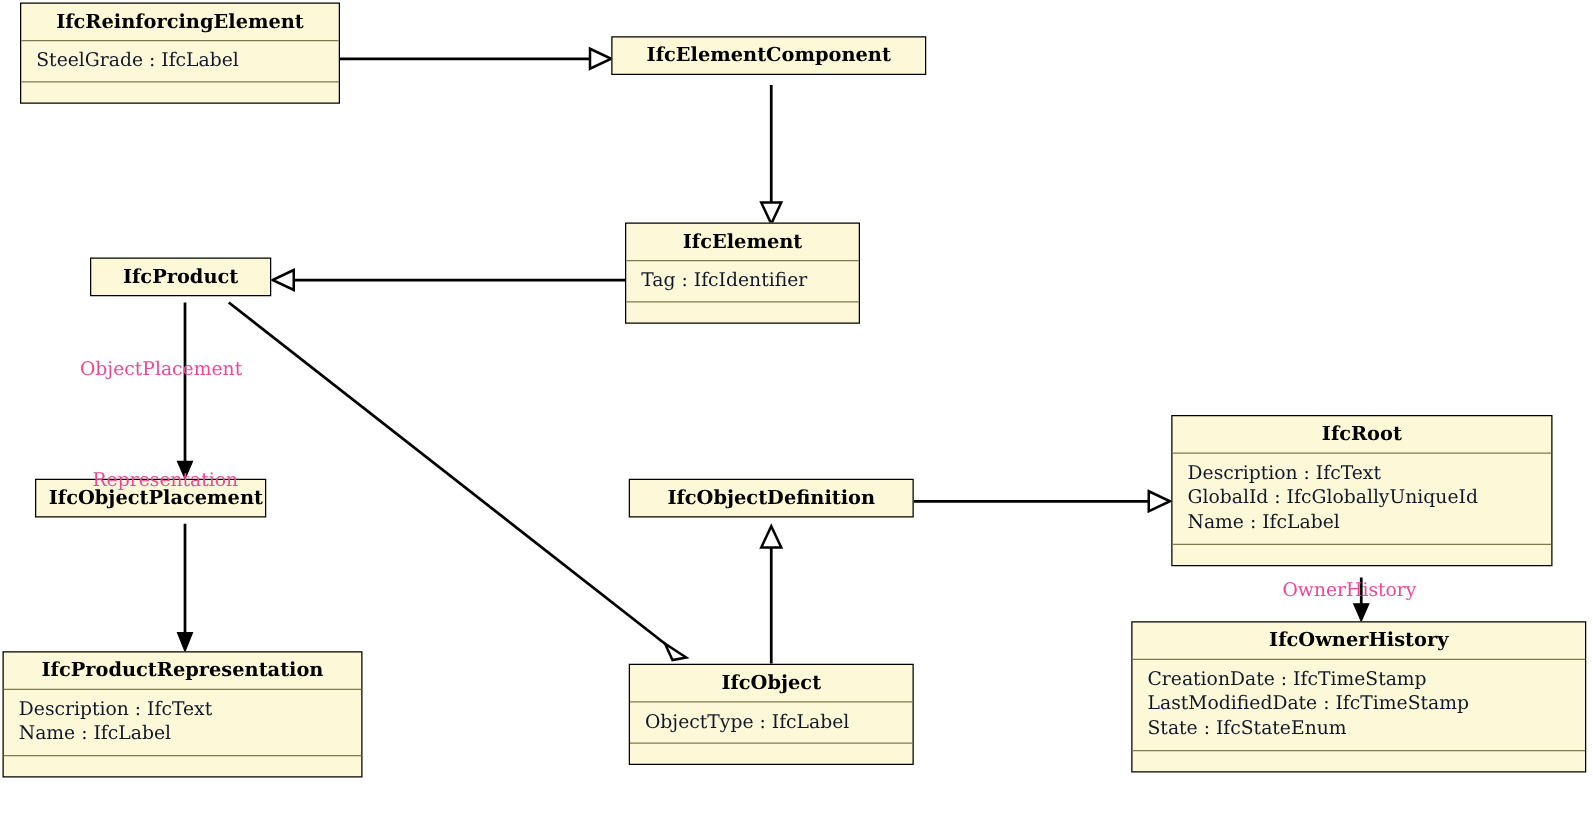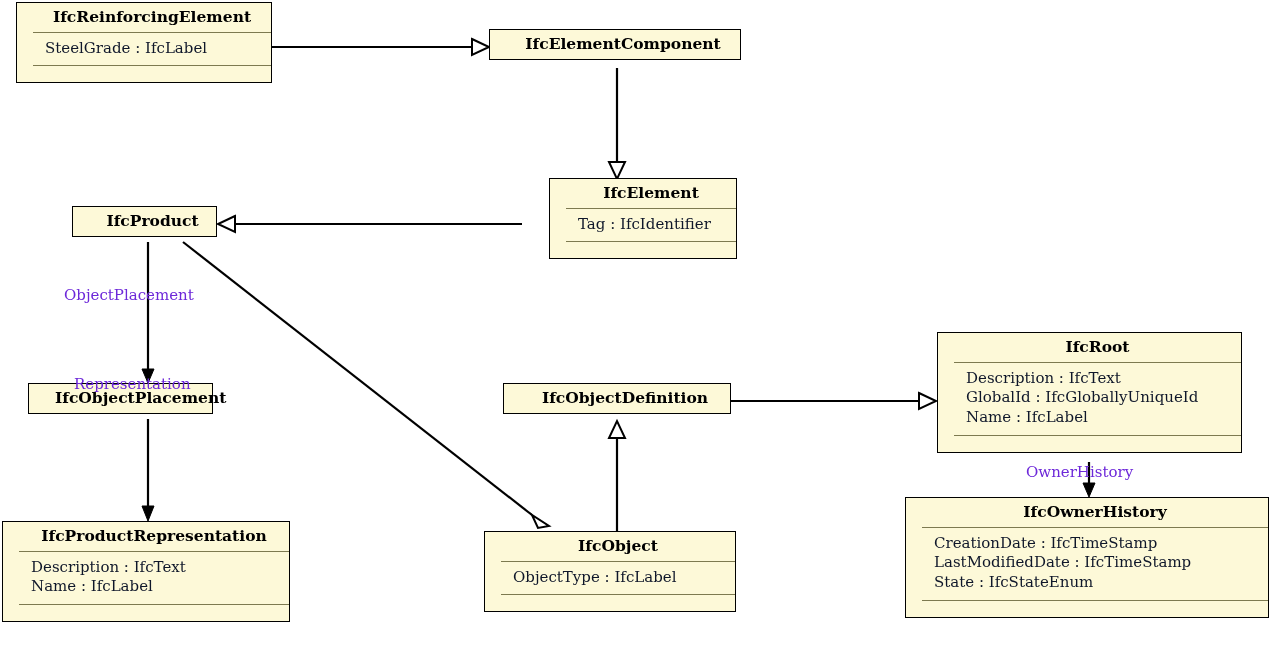--- a/index.html
+++ b/index.html
@@ -40,21 +40,20 @@
     stroke: #000000;
     stroke-width: 1.0;
   }
   
   .uml-class {
     position: absolute;
     box-sizing: border-box;
     background: #fdf9d8;
     border: 1.6px solid #000000;
     font-family: "DejaVu Serif", "Liberation Serif", serif;
-    padding-left: 16px;
   }
   .uml-name {
     text-align: center;
     font-weight: bold;
     font-size: 15.5px;
     color: #000000;
     padding: 6px 10px 7px 10px;
     line-height: 1.0;
     white-space: nowrap;
   }
@@ -71,21 +70,21 @@
     height: 16px;
   }
   .attr-line {
     display: block;
   }
   
   .edge-label {
     position: absolute;
     font-family: "DejaVu Serif", "Liberation Serif", serif;
     font-size: 15px;
-    color: #6d28d9;
+    color: #ec4899;
     white-space: nowrap;
     line-height: 1;
   }
 </style>
 </head>
 <body>
 
 <div id="diagram">
 
   <svg id="edges" viewBox="0 0 1274 661" width="1274" height="661" xmlns="http://www.w3.org/2000/svg">
@@ -141,21 +140,21 @@
     <div class="uml-attrs">
       <span class="attr-line">SteelGrade : IfcLabel</span>
     </div>
     <div class="uml-ops"></div>
   </div>
 
   <div class="uml-class" style="left:489px; top:29px; width:252px;">
     <div class="uml-name">IfcElementComponent</div>
   </div>
 
-  <div class="uml-class" style="left:549px; top:178px; width:188px;">
+  <div class="uml-class" style="left:500px; top:178px; width:188px;">
     <div class="uml-name">IfcElement</div>
     <div class="uml-attrs">
       <span class="attr-line">Tag : IfcIdentifier</span>
     </div>
     <div class="uml-ops"></div>
   </div>
 
   <div class="uml-class" style="left:72px; top:206px; width:145px;">
     <div class="uml-name">IfcProduct</div>
   </div>
@@ -170,21 +169,21 @@
       <span class="attr-line">Description : IfcText</span>
       <span class="attr-line">Name : IfcLabel</span>
     </div>
     <div class="uml-ops"></div>
   </div>
 
   <div class="uml-class" style="left:503px; top:383px; width:228px;">
     <div class="uml-name">IfcObjectDefinition</div>
   </div>
 
-  <div class="uml-class" style="left:484px; top:531px; width:252px;">
+  <div class="uml-class" style="left:503px; top:531px; width:228px;">
     <div class="uml-name">IfcObject</div>
     <div class="uml-attrs">
       <span class="attr-line">ObjectType : IfcLabel</span>
     </div>
     <div class="uml-ops"></div>
   </div>
 
   <div class="uml-class" style="left:937px; top:332px; width:305px;">
     <div class="uml-name">IfcRoot</div>
     <div class="uml-attrs">

